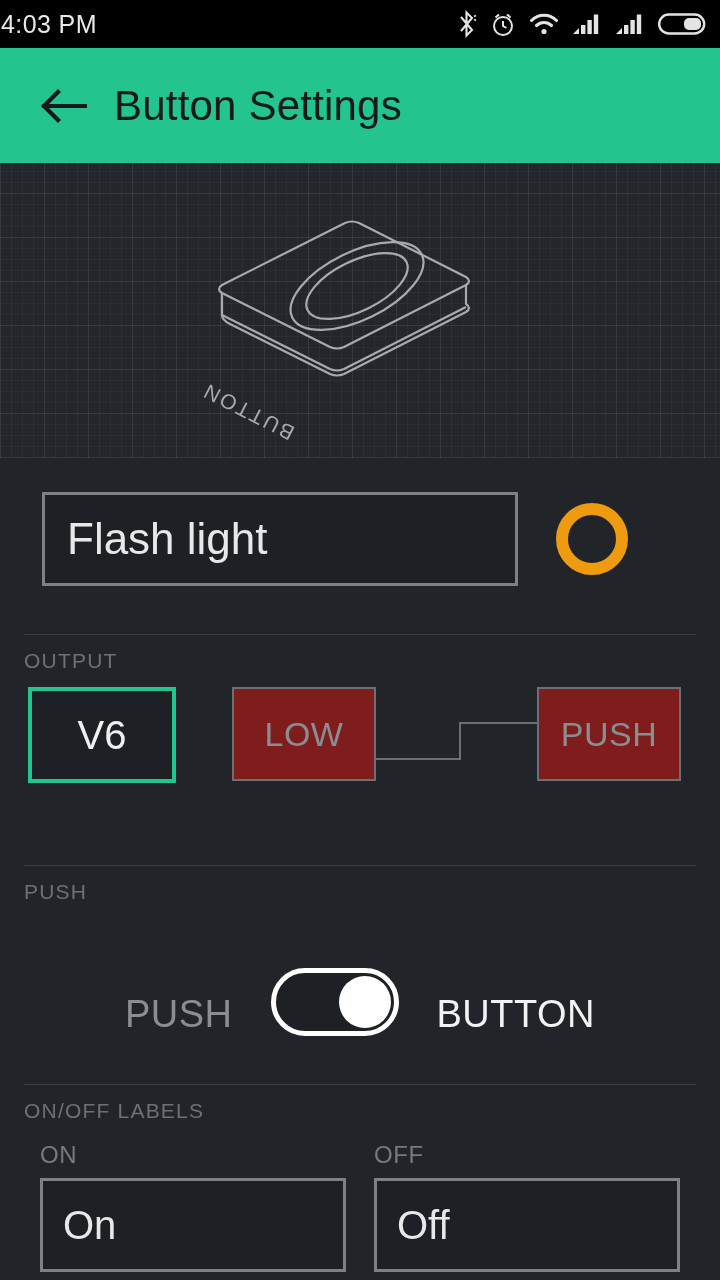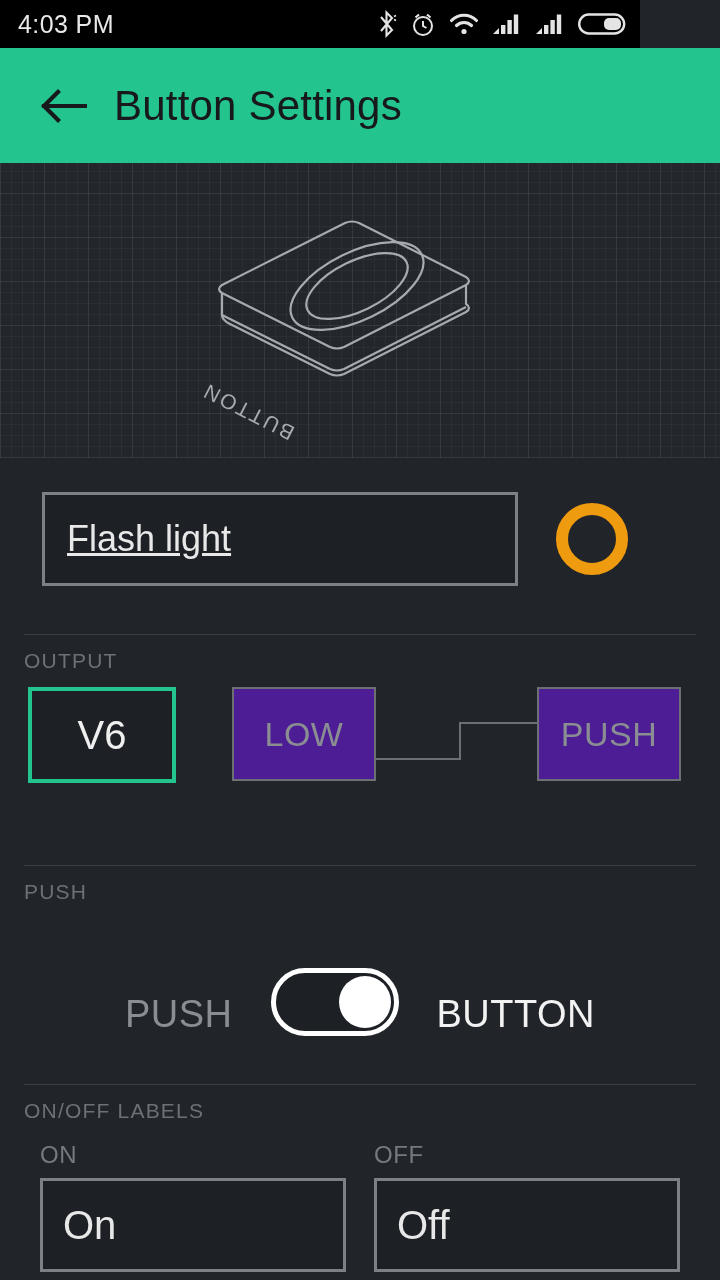--- a/index.html
+++ b/index.html
@@ -6,23 +6,23 @@
   html,body{
     width:720px; height:1280px;
     background:#212429;
     font-family:"Liberation Sans", sans-serif;
     overflow:hidden;
   }
   .screen{ position:relative; width:720px; height:1280px; background:#212429; }
 
   
   .statusbar{
-    position:absolute; top:0; left:0; width:640px; height:48px;
+    position:absolute; top:0; left:0; width:720px; height:48px;
     background:#000; display:flex; align-items:center;
-    padding:0 14px 0 18px;
+    padding:0 14px 0 1px;
   }
   .status-time{
     color:#e9e9e9; font-size:25px; letter-spacing:.4px;
     font-family:"Liberation Sans", sans-serif;
   }
   .status-icons{ margin-left:auto; display:flex; align-items:center; gap:13px; }
   .sicon{ display:block; }
 
   
   .appbar{
@@ -51,21 +51,21 @@
   
   .body{ position:absolute; top:458px; left:0; width:720px; }
 
   .name-row{
     display:flex; align-items:center; padding:34px 24px 0 42px;
   }
   .name-field{
     flex:0 0 476px; height:94px; border:3px solid #7d8084;
     background:#1d2025; display:flex; align-items:center; padding-left:22px;
   }
-  .name-field-text{ color:#e8e8e8; font-size:36px;text-decoration:underline; }
+  .name-field-text{ color:#e8e8e8; font-size:44px; }
   .color-dot{
     width:72px; height:72px; border-radius:50%;
     border:12px solid #ef9b0f; margin-left:38px;
   }
 
   .section{ margin-top:48px; }
   .divider{ height:1px; background:#3a3d42; margin:0 24px; }
   .section-title{
     color:#6d7075; font-size:21px; letter-spacing:1.2px;
     padding:14px 0 0 24px;
@@ -74,21 +74,21 @@
   
   .output-row{ position:relative; height:130px; margin-top:14px; }
   .pin-box{
     position:absolute; left:28px; top:0; width:148px; height:96px;
     border:4px solid #23c48e; background:#1d2025;
     display:flex; align-items:center; justify-content:center;
   }
   .pin-box-label{ color:#efefef; font-size:40px; }
   .lvl-box{
     position:absolute; top:0; width:144px; height:94px;
-    border:2px solid #6c6f74; background:#4c1d95;
+    border:2px solid #6c6f74; background:#7f1d1d;
     display:flex; align-items:center; justify-content:center;
   }
   .lvl-low{ left:232px; }
   .lvl-high{ left:537px; }
   .lvl-label{ color:#8a8d92; font-size:34px; letter-spacing:.5px; }
   .step-line{ position:absolute; left:376px; top:0; }
 
   
   .mode-row{
     display:flex; align-items:flex-end; justify-content:center;

